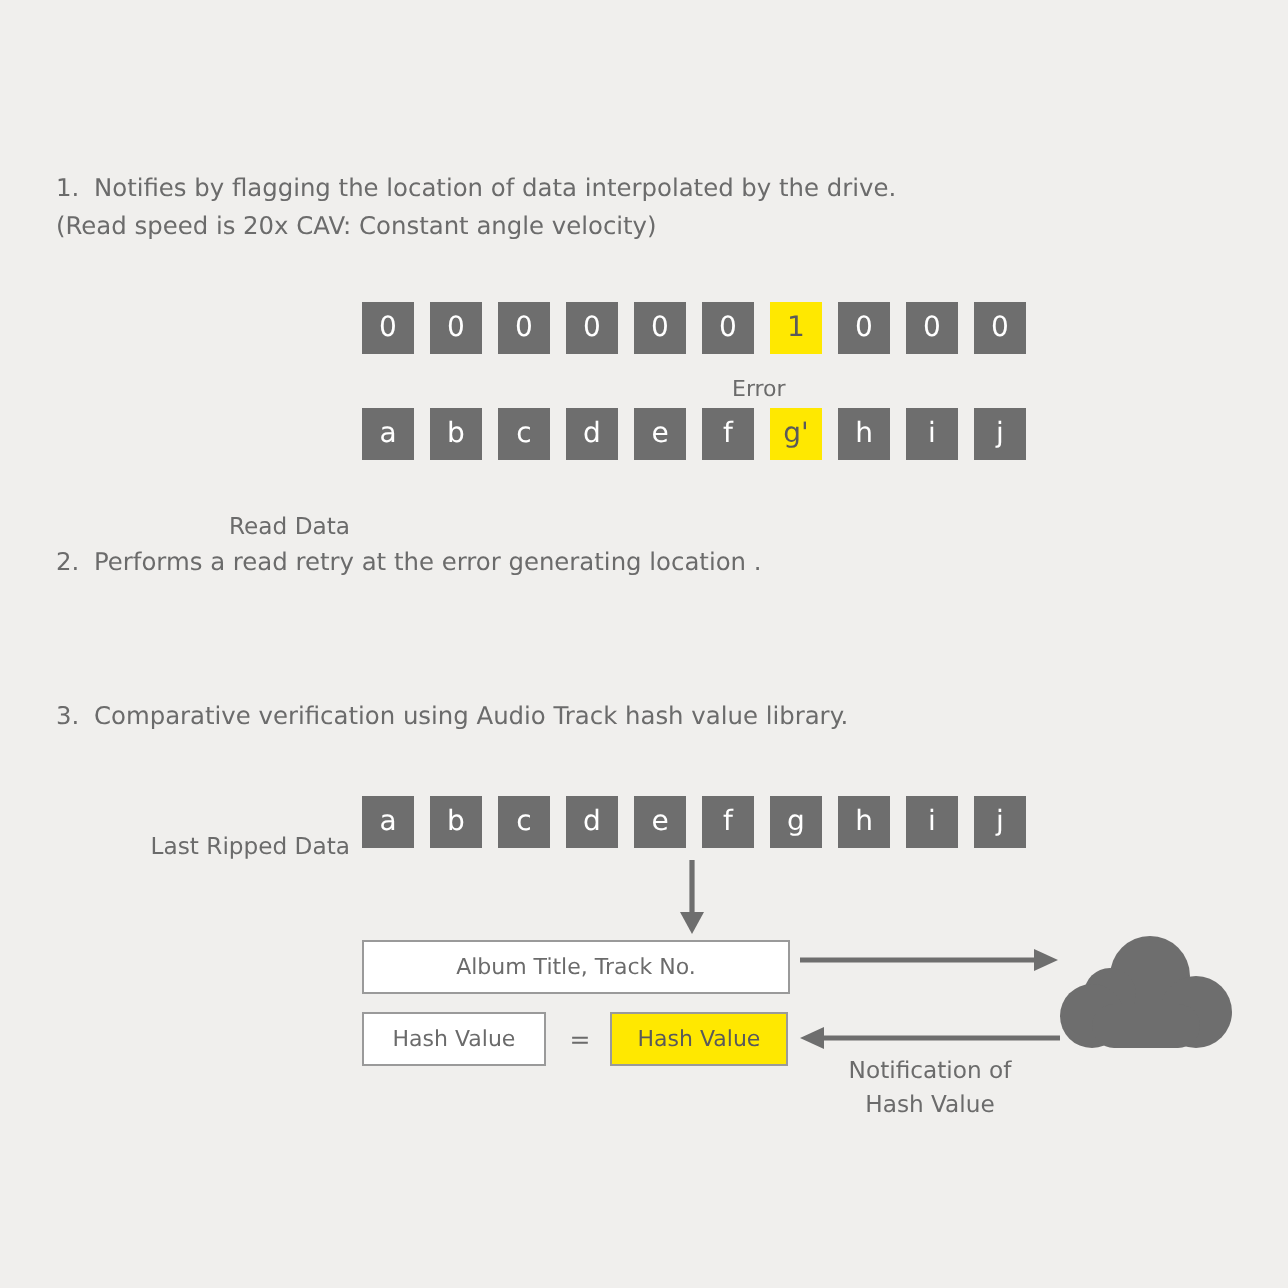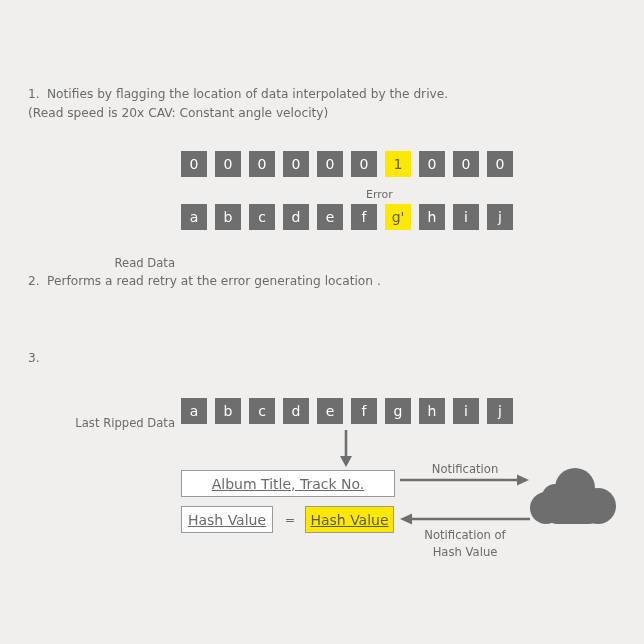--- a/index.html
+++ b/index.html
@@ -80,26 +80,25 @@
     white-space: nowrap;
   }
 
   
   .obox {
     position: absolute;
     box-sizing: border-box;
     border: 1.4px solid #9a9a9a;
     background: #ffffff;
     color: #6b6b6b;
-    font-size: 14px;
+    font-size: 11px;
     display: flex;
     align-items: center;
     justify-content: center;
     white-space: nowrap;
-    text-decoration: underline;
   }
   .obox.yellow {
     background: #ffe800;
     color: #5a5a5a;
   }
   .eqsign {
     position: absolute;
     font-size: 12.5px;
     color: #6b6b6b;
     text-align: center;
@@ -164,20 +163,23 @@
 
   <div class="step" style="left:28px; top:272px;">
     <span class="num">2.</span>
     <span class="lines">
       <span class="l1">Performs a read retry at the error generating location .</span>
     </span>
   </div>
 
   <div class="step" style="left:28px; top:349px;">
     <span class="num">3.</span>
+    <span class="lines">
+      <span class="l1">Comparative verification using Audio Track hash value library.</span>
+    </span>
   </div>
 
   <div class="row-label" style="left:20px; top:415px; width:155px;">Last Ripped Data</div>
 
   <div class="strip" id="ripped-strip" style="left:181px; top:398px;">
       <div class="cell">a</div>
       <div class="cell">b</div>
       <div class="cell">c</div>
       <div class="cell">d</div>
       <div class="cell">e</div>
@@ -202,21 +204,20 @@
   <div class="eqsign" style="left:281px; top:512px; width:18px;">=</div>
 
   <div class="obox yellow" style="left:305px; top:506px; width:89px; height:27px;">Hash Value</div>
 
   <div class="abs" style="left:400px; top:473px;">
     <svg width="130" height="14" viewBox="0 0 130 14">
       <line x1="0" y1="7" x2="119" y2="7" stroke="#6e6e6e" stroke-width="2.6"></line>
       <polygon points="129,7 117,1.5 117,12.5" fill="#6e6e6e"></polygon>
     </svg>
   </div>
-  <div class="acap" style="left:400px; top:461px; width:130px;">Notification</div>
 
   <div class="abs" style="left:400px; top:512px;">
     <svg width="130" height="14" viewBox="0 0 130 14">
       <line x1="11" y1="7" x2="130" y2="7" stroke="#6e6e6e" stroke-width="2.6"></line>
       <polygon points="0,7 12,1.5 12,12.5" fill="#6e6e6e"></polygon>
     </svg>
   </div>
   <div class="acap" style="left:400px; top:527px; width:130px;">
     <span>Notification of</span><br>
     <span>Hash Value</span>

